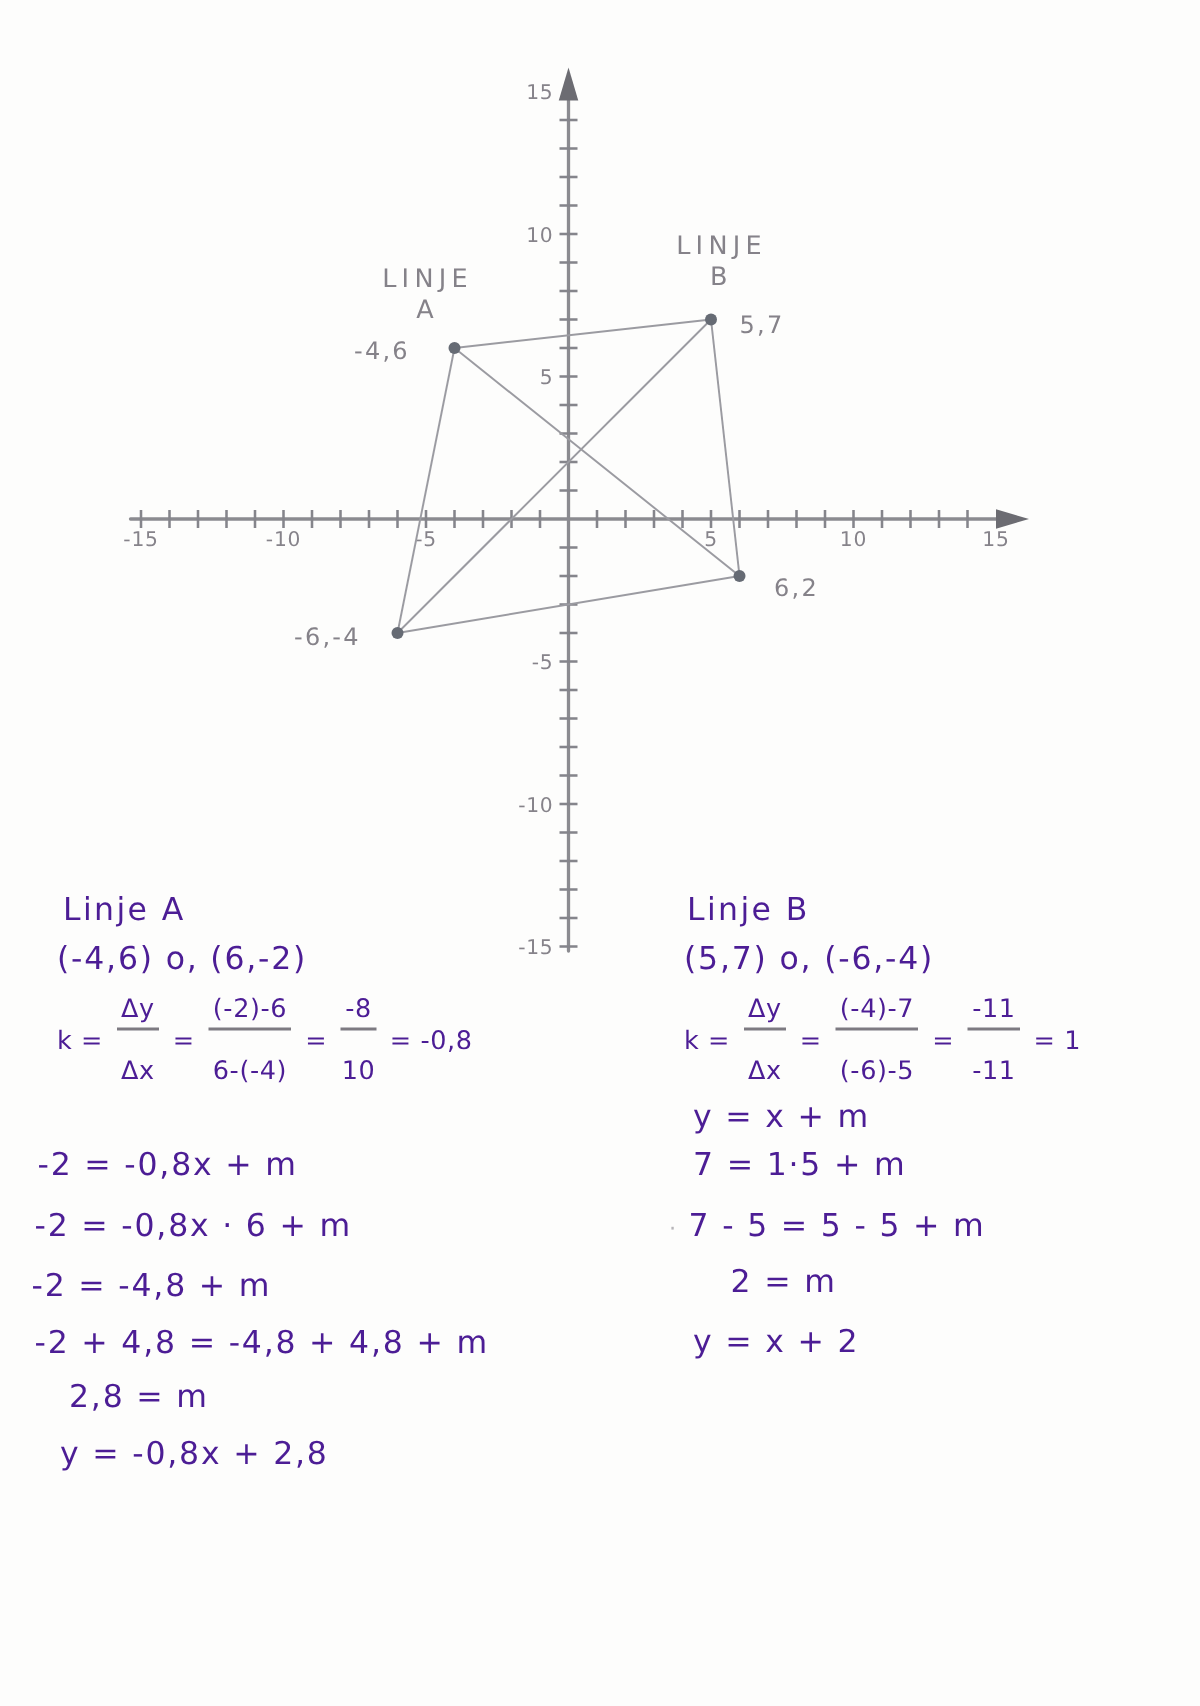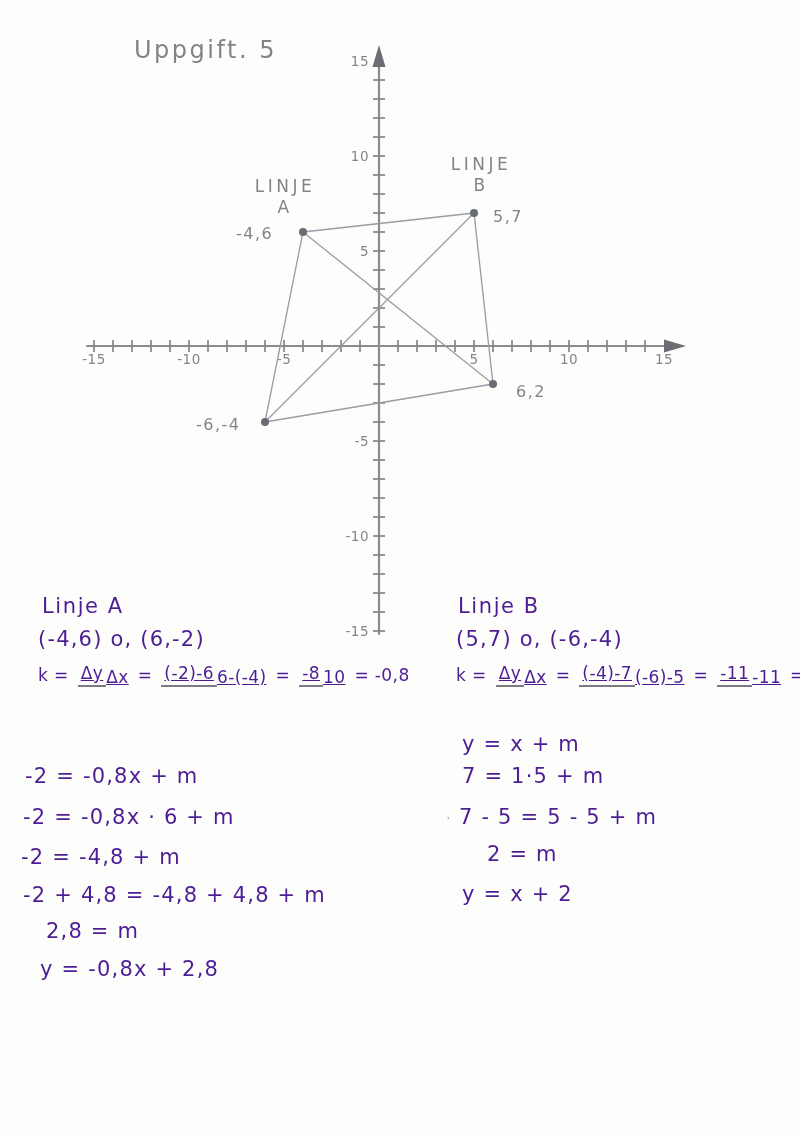--- a/index.html
+++ b/index.html
@@ -16,31 +16,30 @@
   .seg{stroke:#9b9ba1;stroke-width:1.3;}
   .arrow{fill:#6c6c72;stroke:none;}
   .ticklbl{fill:#86838a;font-size:13.5px;letter-spacing:0.5px;}
   .title{position:absolute;left:134px;top:36px;font-size:24px;letter-spacing:2.5px;color:#858289;white-space:nowrap;}
   .glabel{position:absolute;color:#858289;white-space:nowrap;}
   .linje{font-size:17px;letter-spacing:3.5px;text-align:center;width:74px;line-height:21px;}
   .plabel{font-size:16px;letter-spacing:1.5px;margin-top:11px;}
   .row{position:absolute;font-size:21px;letter-spacing:1.2px;white-space:nowrap;color:#4c1d95;line-height:1.1;}
   .hdr{letter-spacing:1.6px;}
   .kline{display:flex;align-items:center;gap:9px;font-size:17px;letter-spacing:0.4px;}
-  .frac{display:inline-flex;align-items:flex-end;line-height:1.2;text-decoration:underline;}
+  .frac{display:inline-flex;flex-direction:column;align-items:center;line-height:1.2;}
   .frac .num{border-bottom:2px solid #7d7a81;padding:0 3px 2px;}
-  .frac .den{padding-top:2px;}
+  .frac .den{padding-top:17px;}
   .stray{position:absolute;font-size:15px;opacity:0.55;}
 </style>
 </head>
 <body>
 
 <div class="page">
 
-  <div class="title">Uppgift. 5</div>
 
   <svg id="gsvg" width="800" height="700">
       <line x1="87" y1="346" x2="666" y2="346" class="axis"></line>
       <line x1="379" y1="634" x2="379" y2="64" class="axis"></line>
       <polygon points="686,346 664,339.5 664,352.5" class="arrow"></polygon>
       <polygon points="379,45 372.5,67 385.5,67" class="arrow"></polygon>
       <line x1="94" y1="340" x2="94" y2="352" class="tick"></line>
       <line x1="113" y1="340" x2="113" y2="352" class="tick"></line>
       <line x1="132" y1="340" x2="132" y2="352" class="tick"></line>
       <line x1="151" y1="340" x2="151" y2="352" class="tick"></line>

